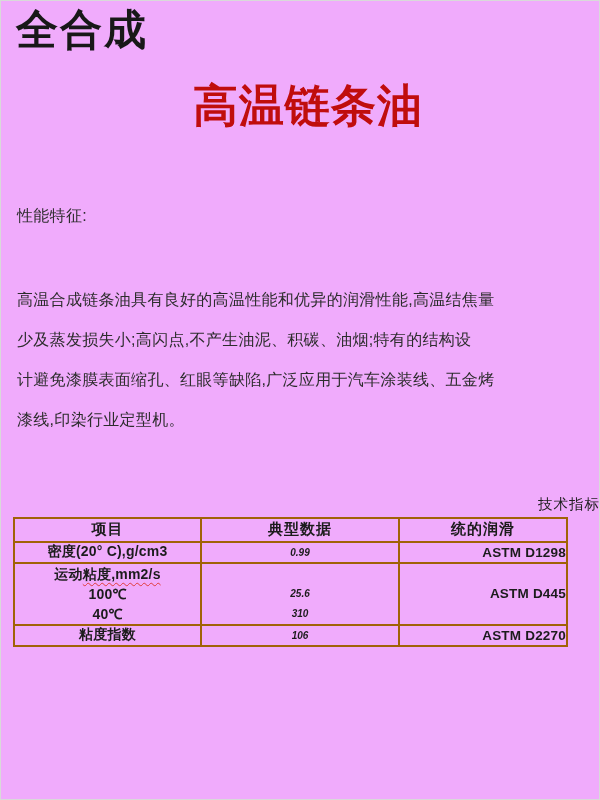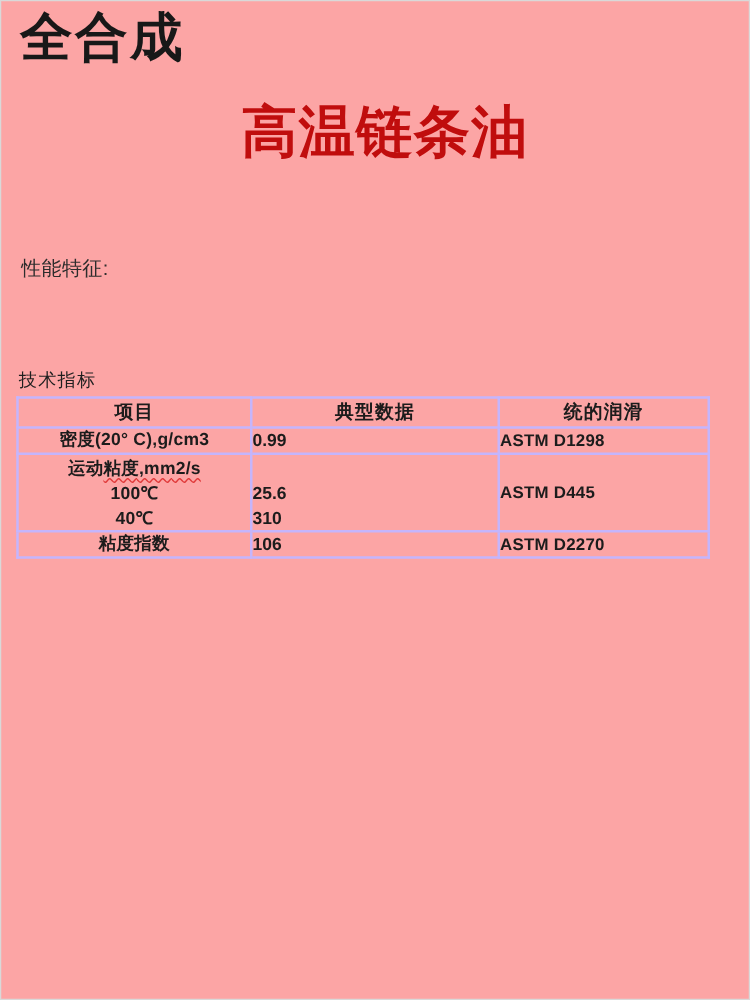--- a/index.html
+++ b/index.html
@@ -1,19 +1,19 @@
 <!DOCTYPE html>
 <html><head>
 <meta charset="utf-8">
 <style>
   html,body{margin:0;padding:0;background:#fff;}
   .page{
     position:relative;
     width:600px;height:800px;
-    background:#fca5a5;
+    background:#f0abfc;
     overflow:hidden;
     box-shadow: inset 0 0 0 1px #d9d9d9;
     font-family:"Liberation Sans", sans-serif;
     color:#2d2d2d;
   }
   .title-black{
     margin:6px 0 0 16px;
     font-size:42px;
     font-weight:bold;
     letter-spacing:2px;
@@ -34,55 +34,57 @@
     line-height:40px;
     white-space:pre-line;
     letter-spacing:0.3px;
   }
   .perf-label{ margin-bottom:4px; }
   .table-label{
     margin:15px 0 3px 15px;
     font-size:14.5px;
     color:#1f1f1f;
     letter-spacing:1px;
+    text-align:right;
   }
   table.spec{
     margin-left:13px;
     width:553px;
     border-collapse:collapse;
     table-layout:fixed;
     font-family:"Liberation Sans", sans-serif;
     color:#1c1c1c;
   }
   table.spec th, table.spec td{
-    border:2px solid #c4b5fd;
+    border:2px solid #a16207;
     padding:0;
   }
   table.spec th{
     height:22px;
     font-size:15px;
     font-weight:bold;
     text-align:center;
     letter-spacing:1px;
   }
   td.c-item{
     height:19px;
     text-align:center;
     padding:1px 4px 1px 7px;
     font-size:14px;
     font-weight:bold;
     letter-spacing:0.2px;
   }
   td.c-val{
-    text-align:left;
-    font-size:14px;
+    text-align:center;
+    font-size:10px;
     font-weight:bold;
+    font-style:italic;
   }
   td.c-method{
-    text-align:left;
+    text-align:right;
     font-size:13.5px;
     font-weight:bold;
     letter-spacing:0.2px;
   }
   tr.multi td.c-item div, tr.multi td.c-val div{ line-height:20px; height:20px; }
   tr.multi td.c-method{ vertical-align:middle; }
   .wavy{
     text-decoration-line:underline;
     text-decoration-style:wavy;
     text-decoration-thickness:1px;
@@ -93,20 +95,24 @@
 <body>
 
 <div class="page">
 
   <h1 class="title-black">全合成</h1>
 
   <h1 class="title-red" id="title-red" style="color: rgb(192, 13, 13);">高温链条油</h1>
 
   <div class="text-block">
     <div class="perf-label">性能特征:</div>
+    <div>高温合成链条油具有良好的高温性能和优异的润滑性能,高温结焦量
+少及蒸发损失小;高闪点,不产生油泥、积碳、油烟;特有的结构设
+计避免漆膜表面缩孔、红眼等缺陷,广泛应用于汽车涂装线、五金烤
+漆线,印染行业定型机。</div>
   </div>
 
   <div class="table-label">技术指标</div>
 
   <table class="spec">
     <colgroup>
       <col style="width:187px">
         <col style="width:198px">
         <col style="width:168px">
     </colgroup>

